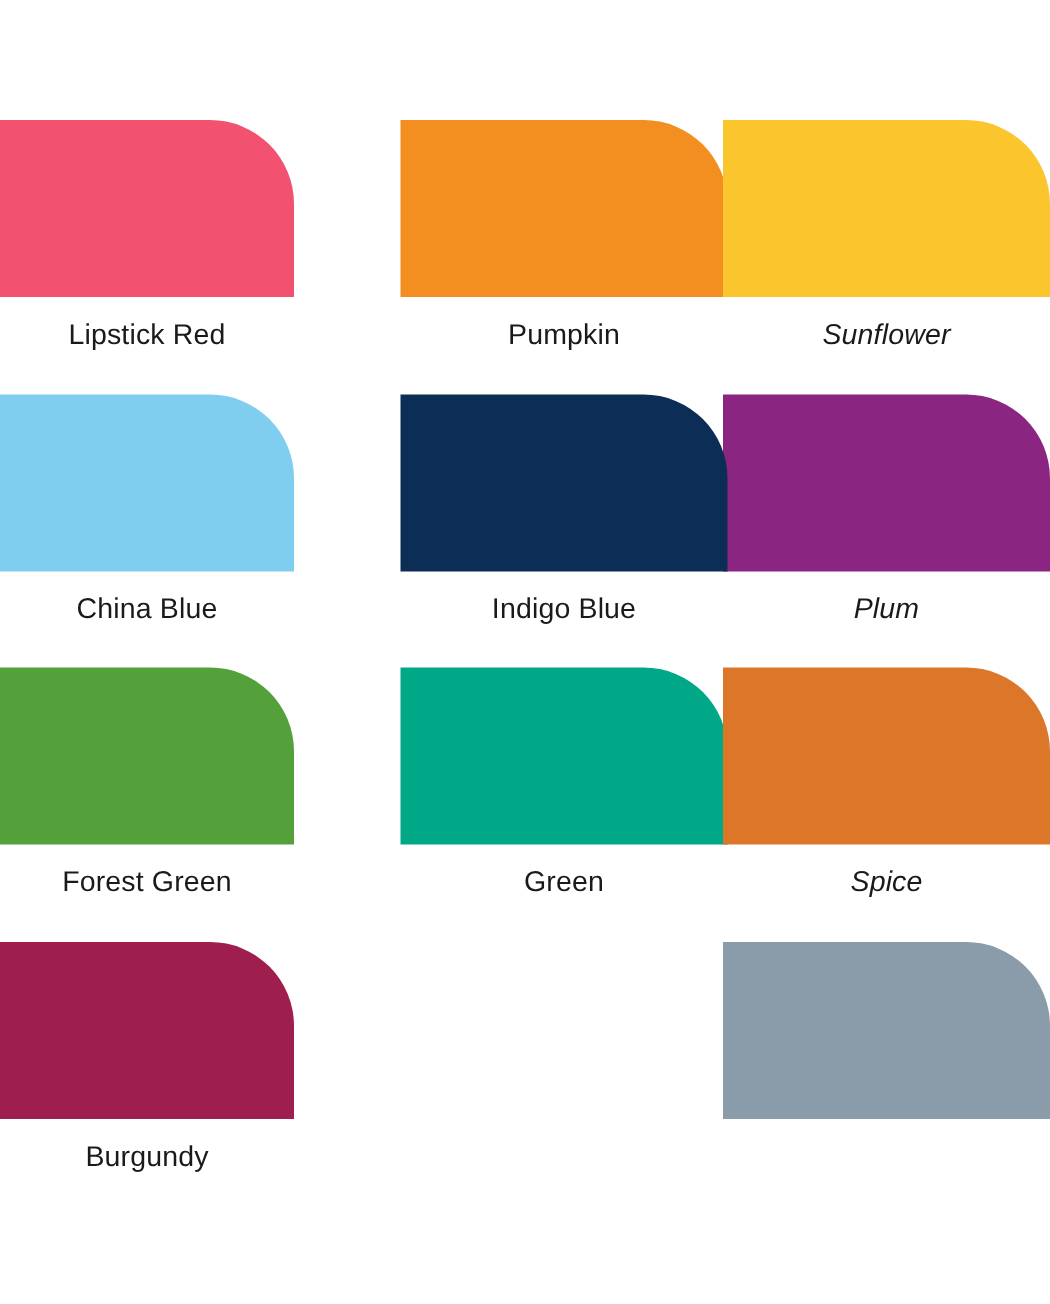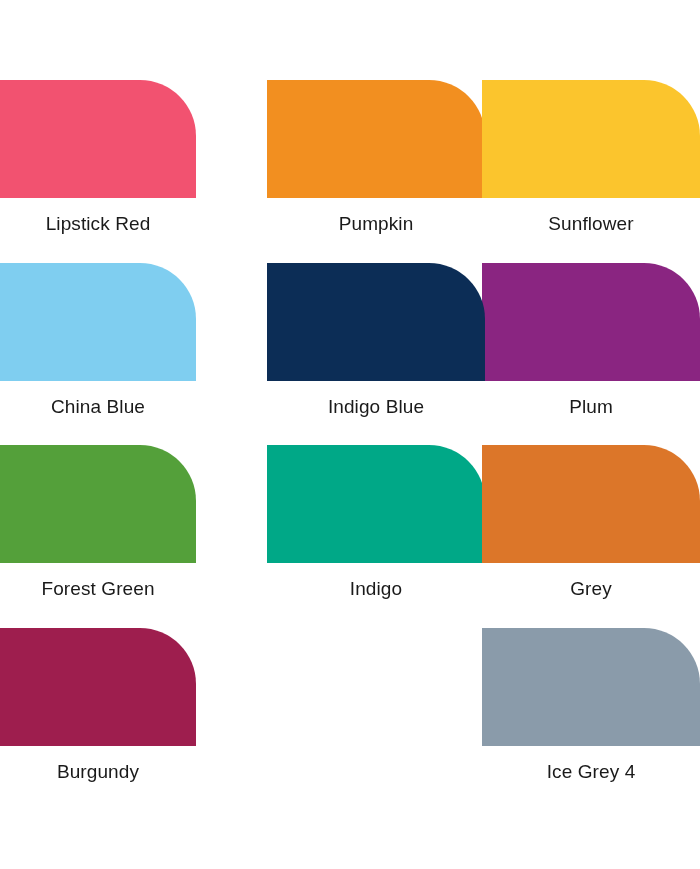--- a/index.html
+++ b/index.html
@@ -58,21 +58,21 @@
     text-align: center;
     font-size: 19px;
     line-height: 24px;
     letter-spacing: 0.1px;
     color: #1a1a1a;
     white-space: nowrap;
   }
 
   
   .col-0 .swatch-label { padding-left: 22px; width: 196px; }
-  .col-2 .swatch-label { padding-right: 0px; }
+  .col-2 .swatch-label { padding-right: 0px; font-style: italic; }
 </style>
 </head>
 <body>
 
 <div id="page">
   <div id="swatch-grid">
       <div class="swatch-cell col-0 row-0">
         <div class="swatch-chip" style="background-color: rgb(242, 82, 112);"></div>
         <div class="swatch-label">Lipstick Red</div>
       </div>
@@ -95,28 +95,27 @@
       <div class="swatch-cell col-1 row-1">
         <div class="swatch-chip" style="background-color: rgb(12, 45, 86);"></div>
         <div class="swatch-label">Indigo Blue</div>
       </div>
       <div class="swatch-cell col-0 row-2">
         <div class="swatch-chip" style="background-color: rgb(84, 160, 58);"></div>
         <div class="swatch-label">Forest Green</div>
       </div>
       <div class="swatch-cell col-1 row-2">
         <div class="swatch-chip" style="background-color: rgb(0, 168, 135);"></div>
-        <div class="swatch-label">Indigo</div>
+        <div class="swatch-label">Green</div>
       </div>
       <div class="swatch-cell col-2 row-2">
         <div class="swatch-chip" style="background-color: rgb(220, 118, 41);"></div>
-        <div class="swatch-label">Grey</div>
+        <div class="swatch-label">Spice</div>
       </div>
       <div class="swatch-cell col-0 row-3">
         <div class="swatch-chip" style="background-color: rgb(158, 30, 78);"></div>
         <div class="swatch-label">Burgundy</div>
       </div>
       <div class="swatch-cell col-2 row-3">
         <div class="swatch-chip" style="background-color: rgb(138, 155, 170);"></div>
-        <div class="swatch-label">Ice Grey 4</div>
       </div>
     </div>
 </div>
 
 </body></html>

